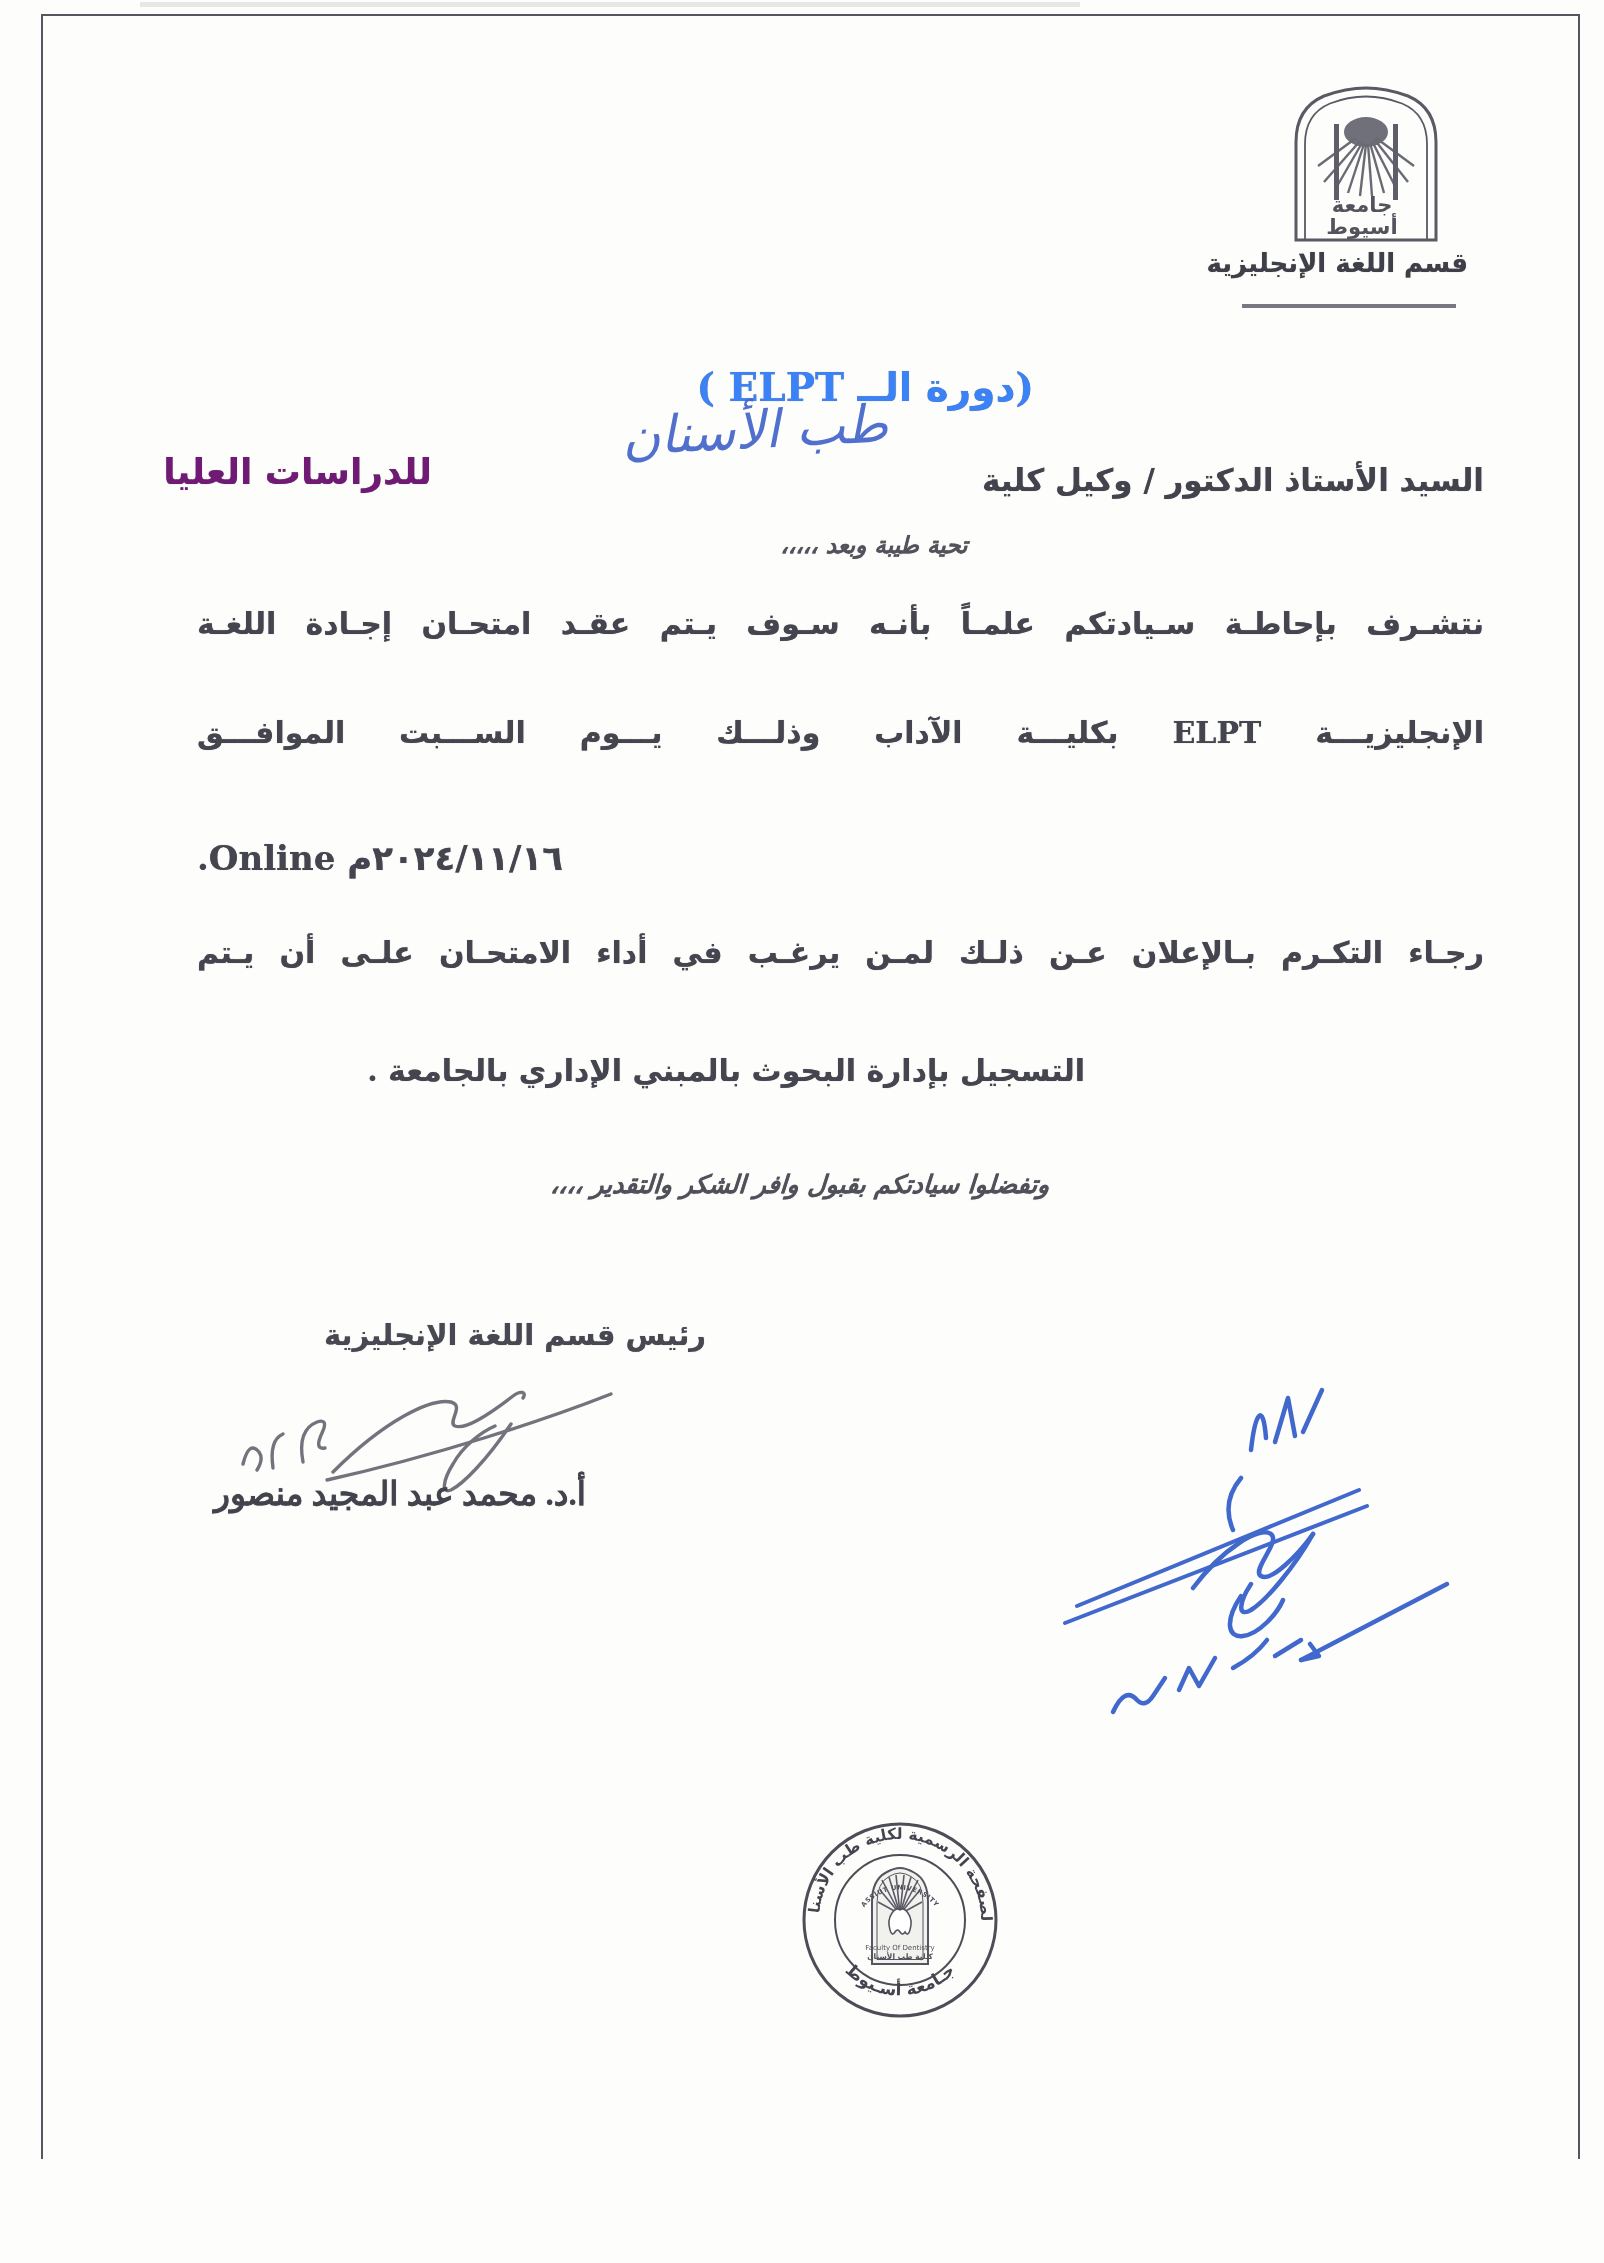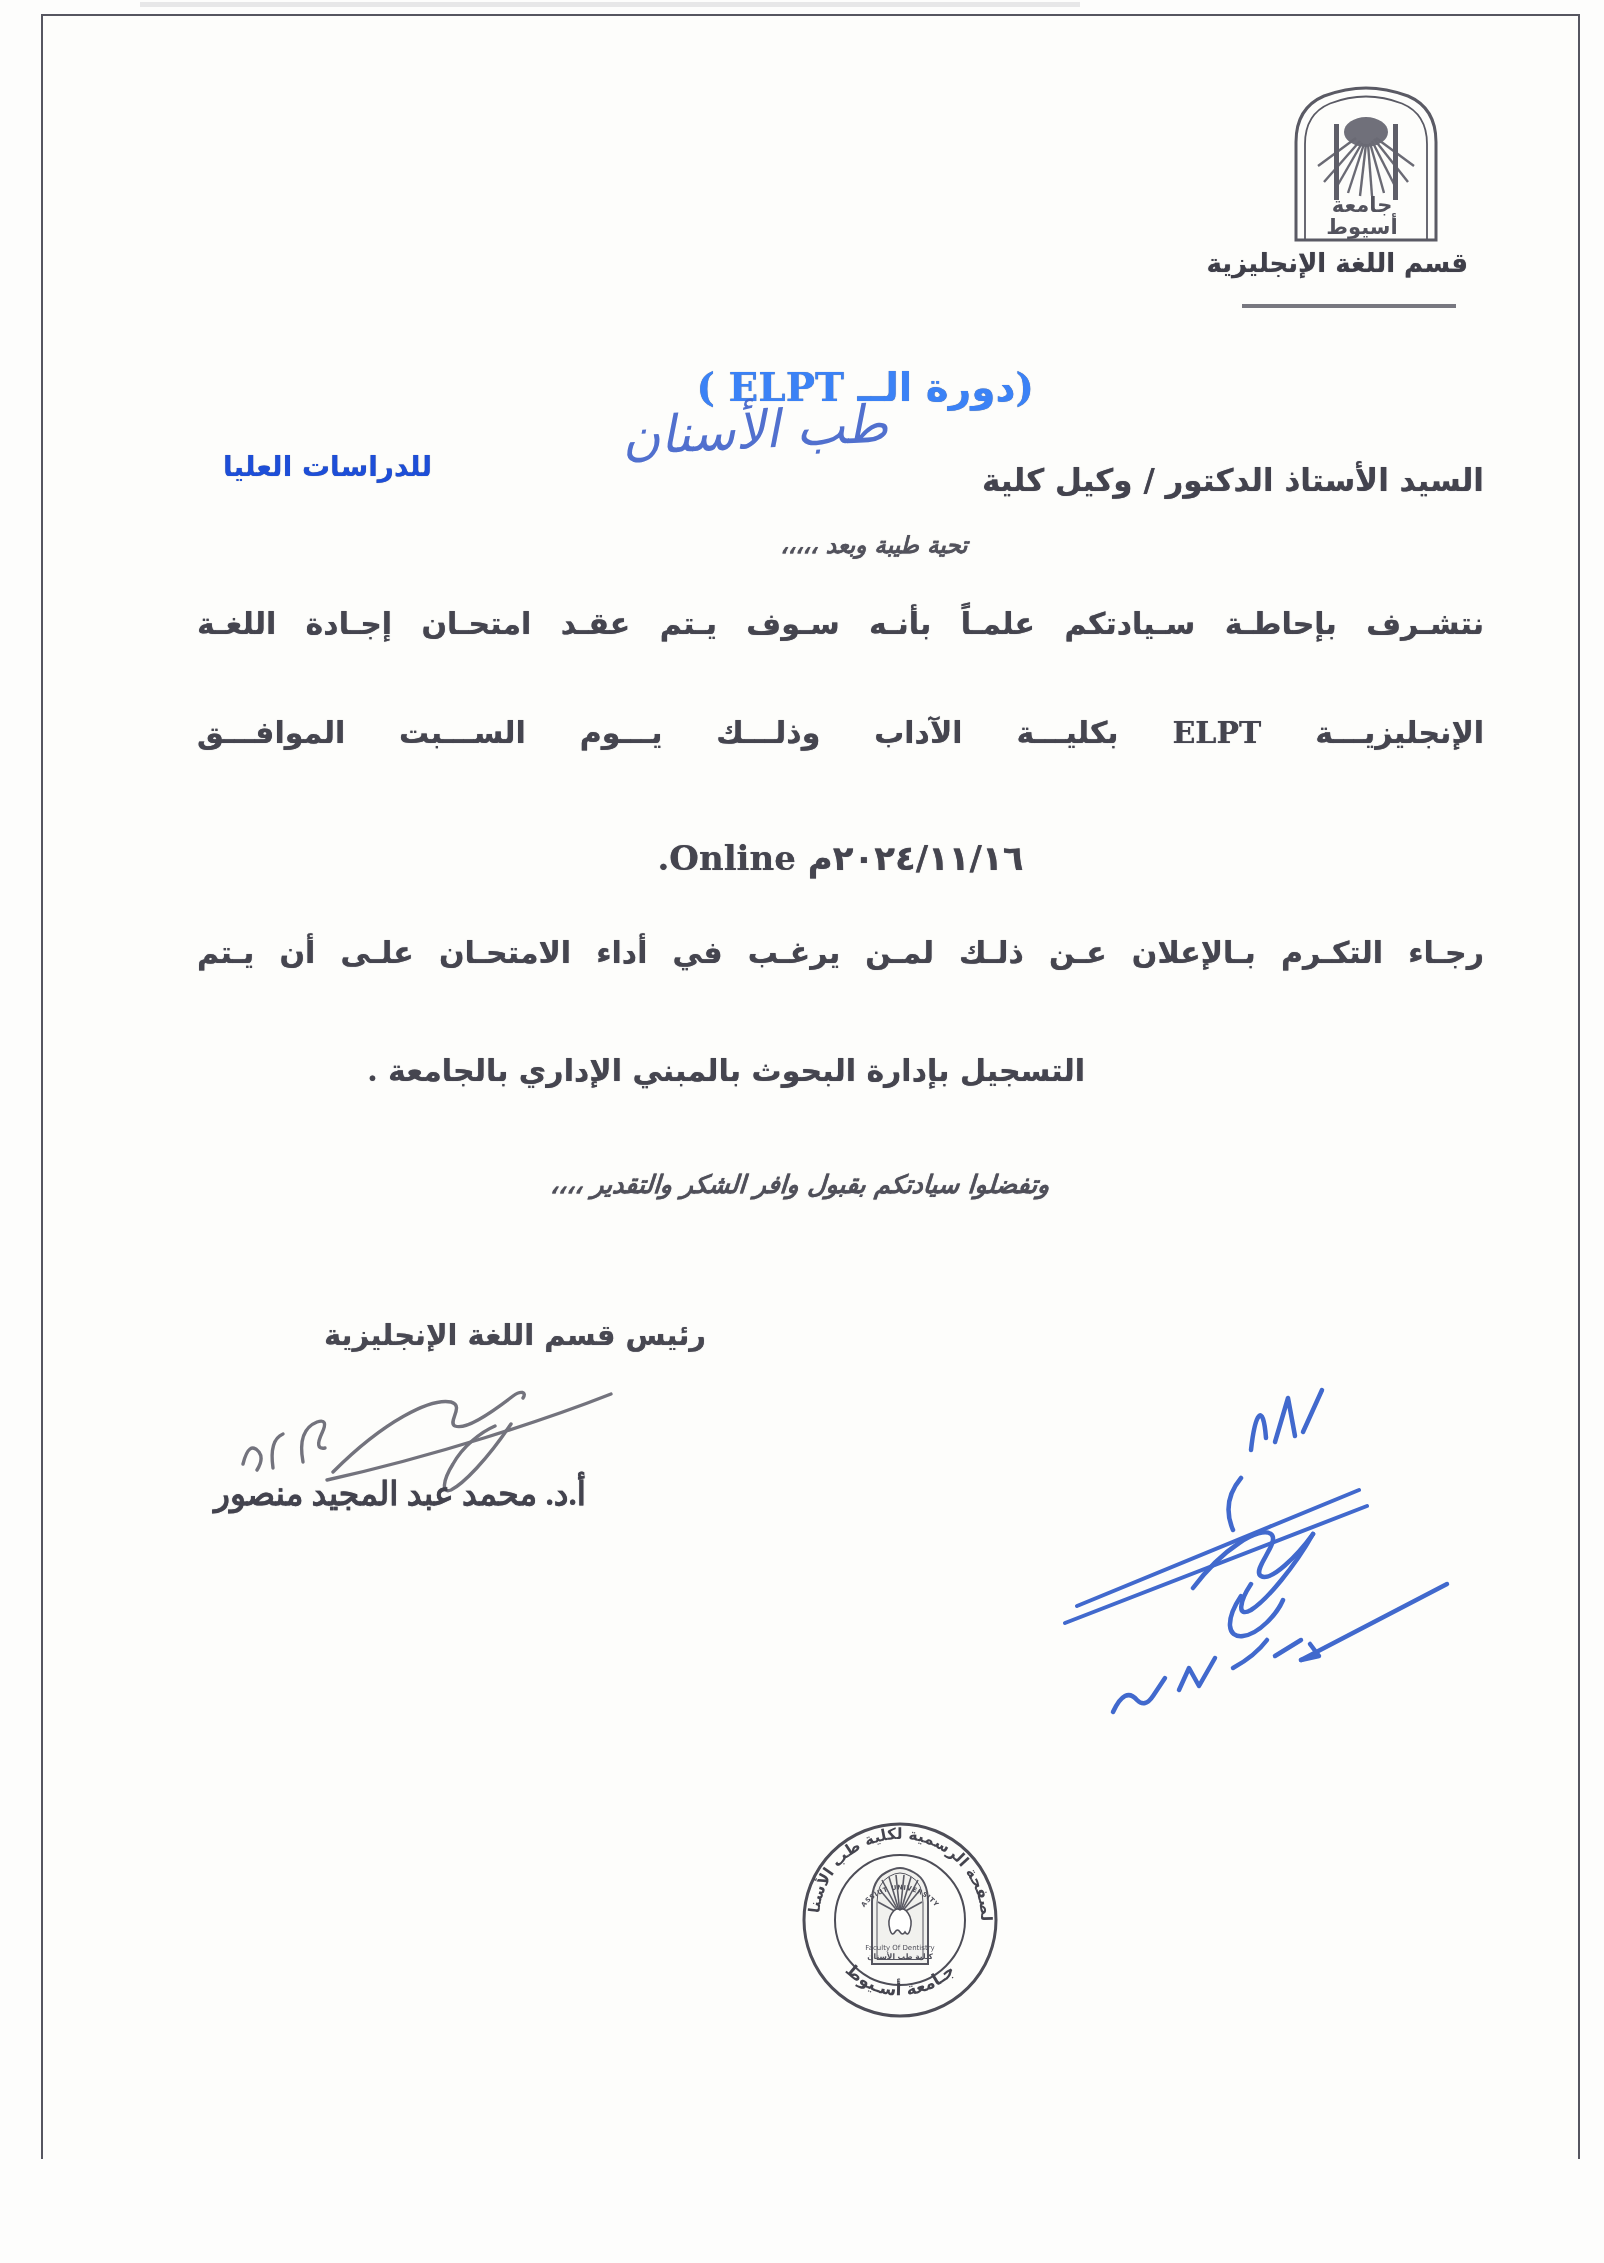--- a/index.html
+++ b/index.html
@@ -17,29 +17,29 @@
   .txt{
     font-weight:bold;color:#45454f;
     font-family:"DejaVu Serif","DejaVu Sans",sans-serif;
     text-shadow:0 0 .7px rgba(62,62,72,.75);
     white-space:nowrap;
   }
   .dept-label{left:1236px;top:248px;width:232px;font-size:26px;color:#3f3f49;}
   .dept-underline{left:1242px;top:304px;width:214px;height:4px;background:#60606a;opacity:.85;}
   .subject{left:738px;top:364px;width:296px;text-align:center;font-size:39px;color:#3b82f6;}
   .addr-prefix{left:900px;top:446px;width:584px;text-align:right;font-size:31px;color:#43434e;margin-top:16px;}
-  .addr-suffix{left:196px;top:450px;width:236px;text-align:right;font-size:28px;color:#1d4ed8;}
+  .addr-suffix{left:196px;top:450px;width:236px;text-align:right;font-size:36px;color:#701a75;}
   .addr-hand{
     left:570px;top:400px;width:370px;text-align:center;font-size:52px;
     color:#4466cb;font-style:italic;font-weight:normal;
     font-family:"DejaVu Sans",sans-serif;transform:rotate(-3deg);opacity:.93;
     text-shadow:none;white-space:nowrap;
   }
   .greeting{left:688px;top:531px;width:372px;text-align:center;font-size:23px;font-style:italic;color:#52525c;}
-  .bline{left:197px;width:1287px;font-size:30px;text-align:center;}
+  .bline{left:197px;width:1287px;font-size:30px;text-align:left;}
   .bline.just{text-align:justify;text-align-last:justify;}
   .l1{top:606px;}
   .l2{top:715px;}
   .l3{top:838px;font-size:34px;}
   .l4{top:935px;}
   .l5{top:1053px;left:485px;width:600px;text-align:right;}
   .closing{left:500px;top:1170px;width:600px;text-align:center;font-size:25px;font-style:italic;color:#50505a;transform:skewX(-4deg);}
   .sig-title{left:283px;top:1318px;width:464px;text-align:center;font-size:29px;color:#48485299;color:#484852;}
   .sig-name{left:148px;top:1474px;width:504px;text-align:center;font-size:33px;color:#43434e;font-family:Liberation Serif, serif;}
   svg{display:block;}

